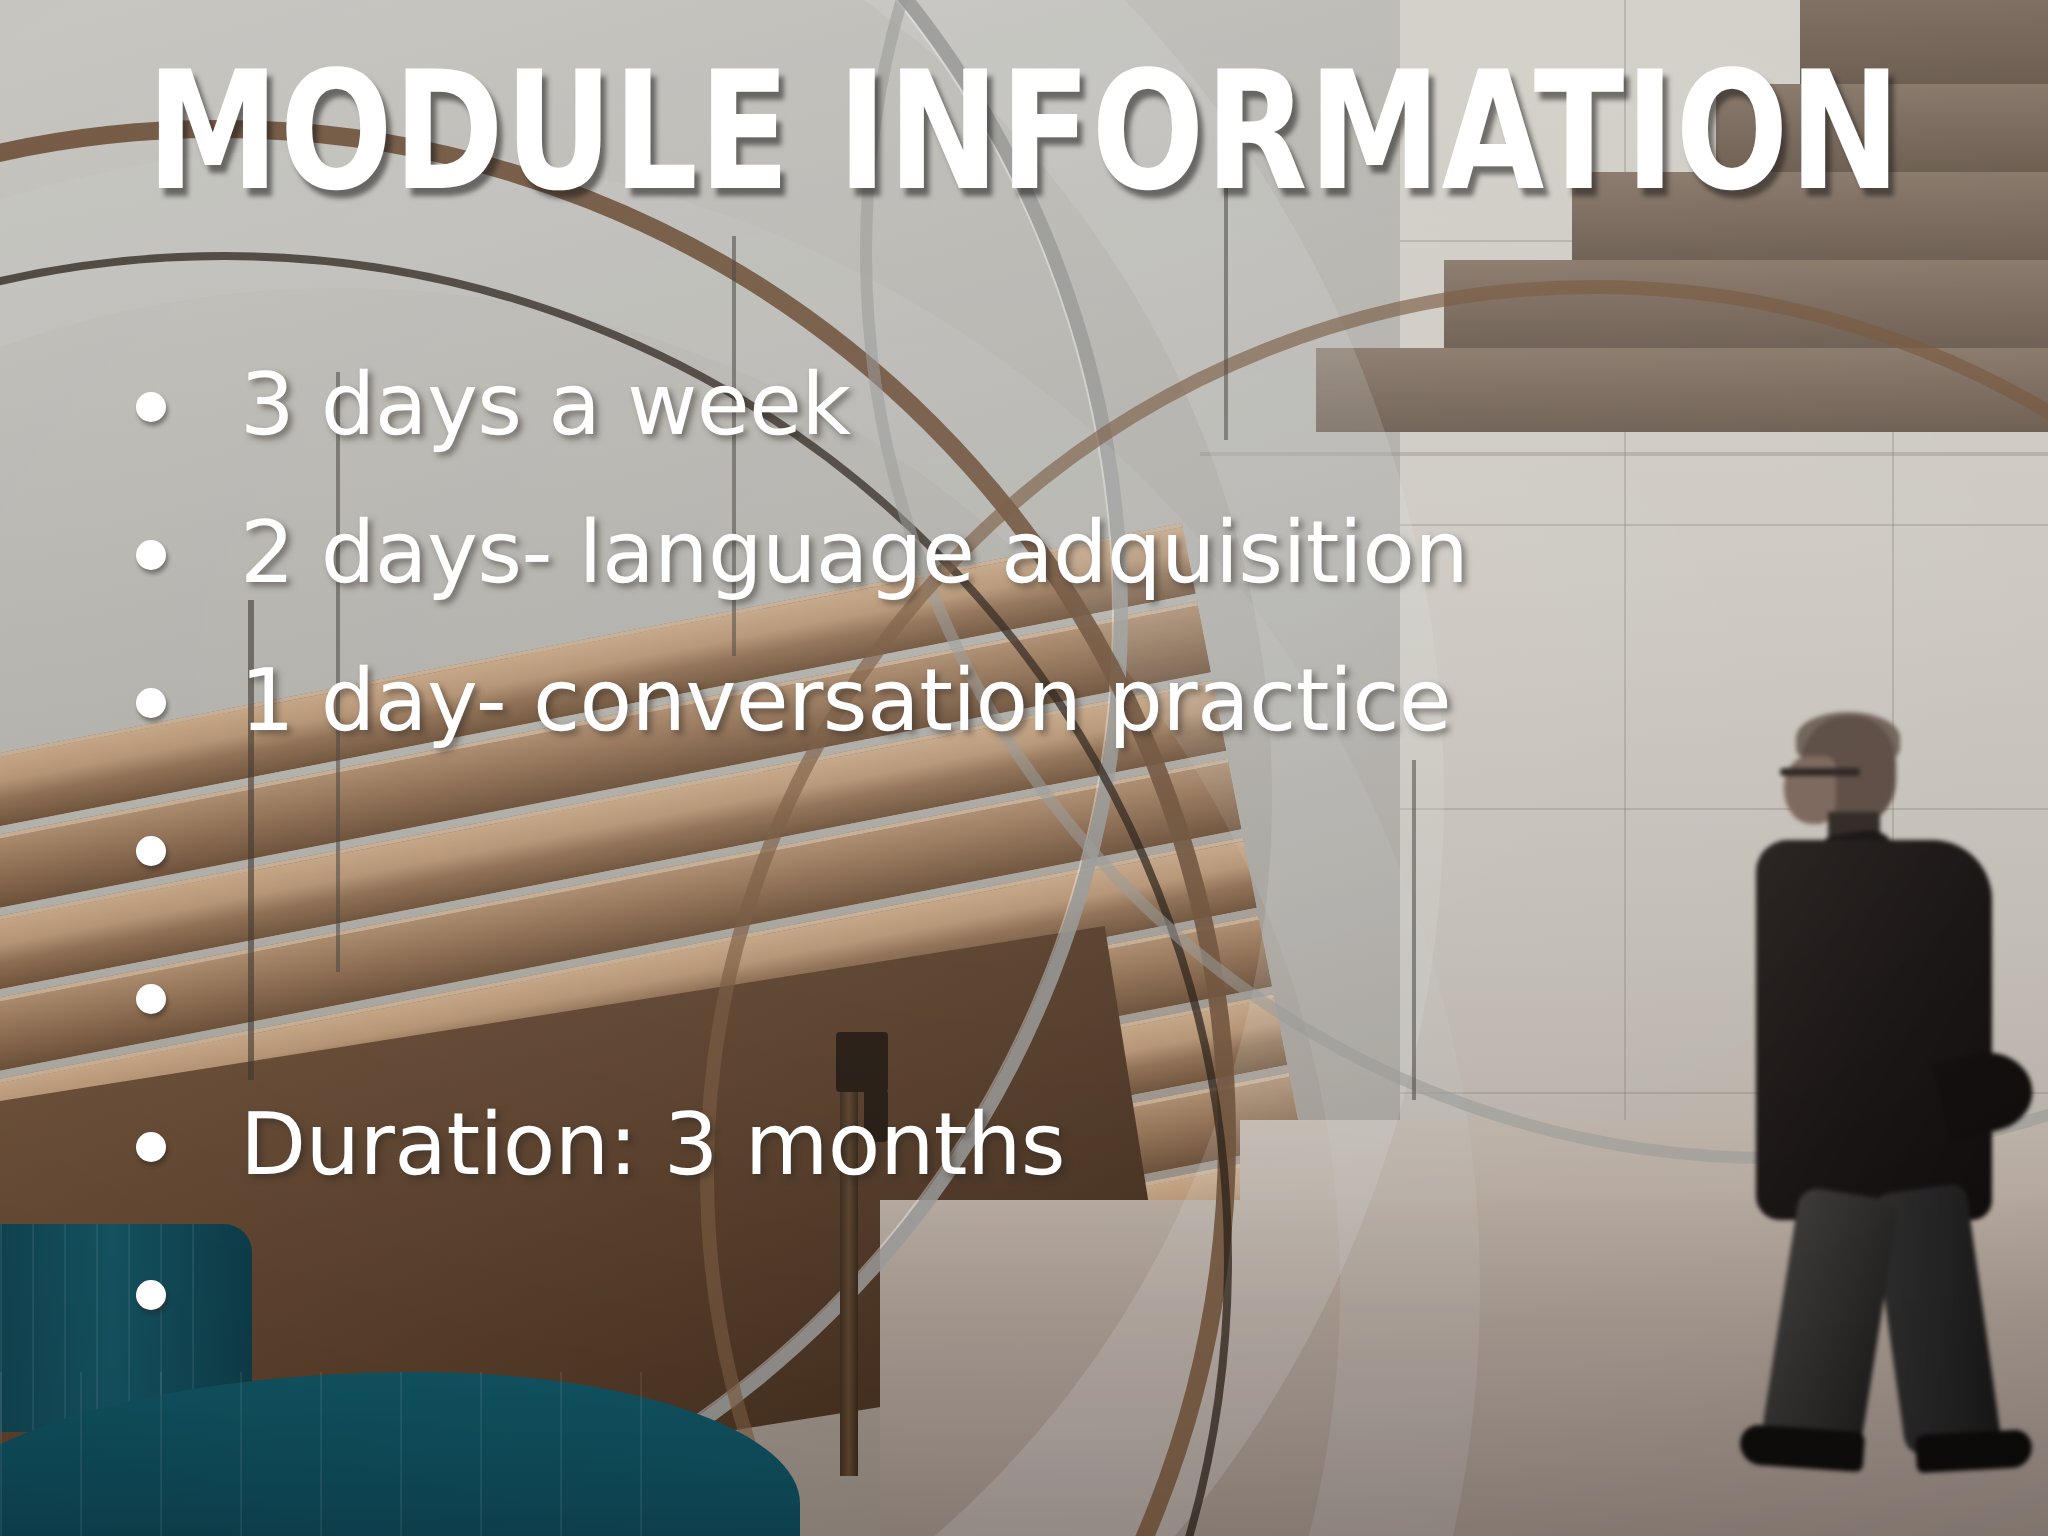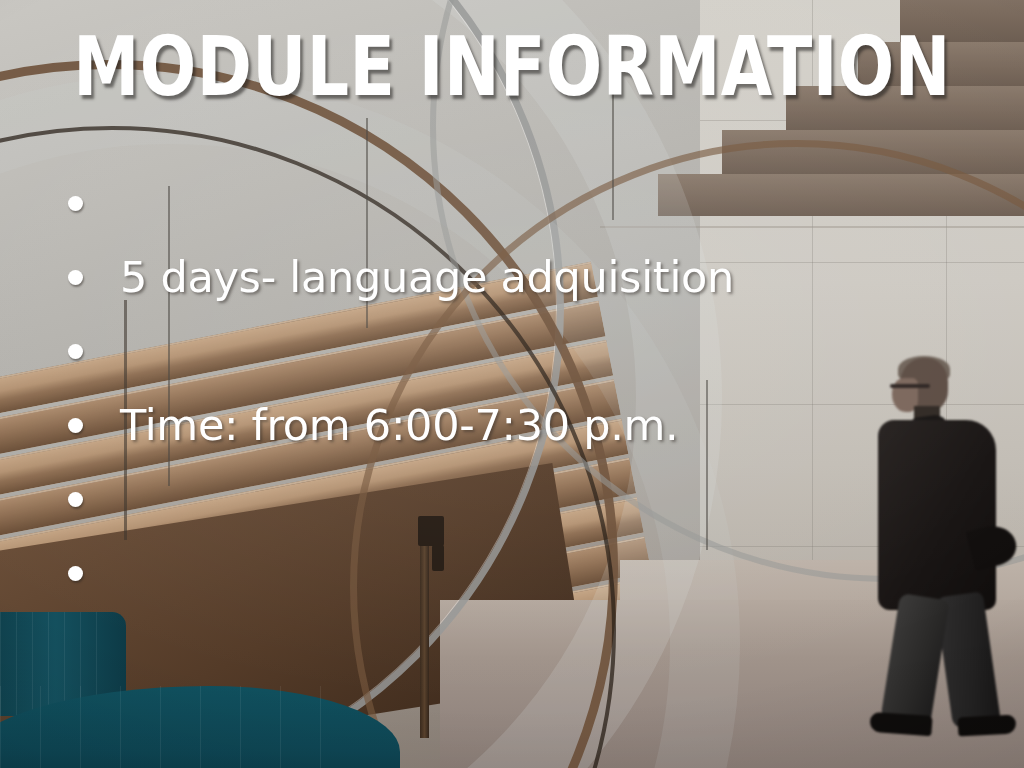--- a/index.html
+++ b/index.html
@@ -391,40 +391,45 @@
 
     <div class="veil"></div>
   </div>
 
   <div class="title">MODULE INFORMATION</div>
 
   <div class="bullets">
 
     <div class="bullet-row">
       <span class="bullet-dot"></span>
-    </div>
-
-    <div class="bullet-row">
-      <span class="bullet-dot"></span>
-      <span class="bullet-text">5 days- language adquisition</span>
-    </div>
-
-    <div class="bullet-row">
-      <span class="bullet-dot"></span>
-    </div>
-
-    <div class="bullet-row">
-      <span class="bullet-dot"></span>
-      <span class="bullet-text">Time: from 6:00-7:30 p.m.</span>
-    </div>
-
-    <div class="bullet-row">
-      <span class="bullet-dot"></span>
-    </div>
-
+      <span class="bullet-text">3 days a week</span>
+    </div>
+
+    <div class="bullet-row">
+      <span class="bullet-dot"></span>
+      <span class="bullet-text">2 days- language adquisition</span>
+    </div>
+
+    <div class="bullet-row">
+      <span class="bullet-dot"></span>
+      <span class="bullet-text">1 day- conversation practice</span>
+    </div>
+
+    <div class="bullet-row">
+      <span class="bullet-dot"></span>
+    </div>
+
+    <div class="bullet-row">
+      <span class="bullet-dot"></span>
+    </div>
+
+    <div class="bullet-row">
+      <span class="bullet-dot"></span>
+      <span class="bullet-text">Duration: 3 months</span>
+    </div>
 
     <div class="bullet-row">
       <span class="bullet-dot"></span>
     </div>
 
   </div>
 
 </div>
 
 </body></html>

